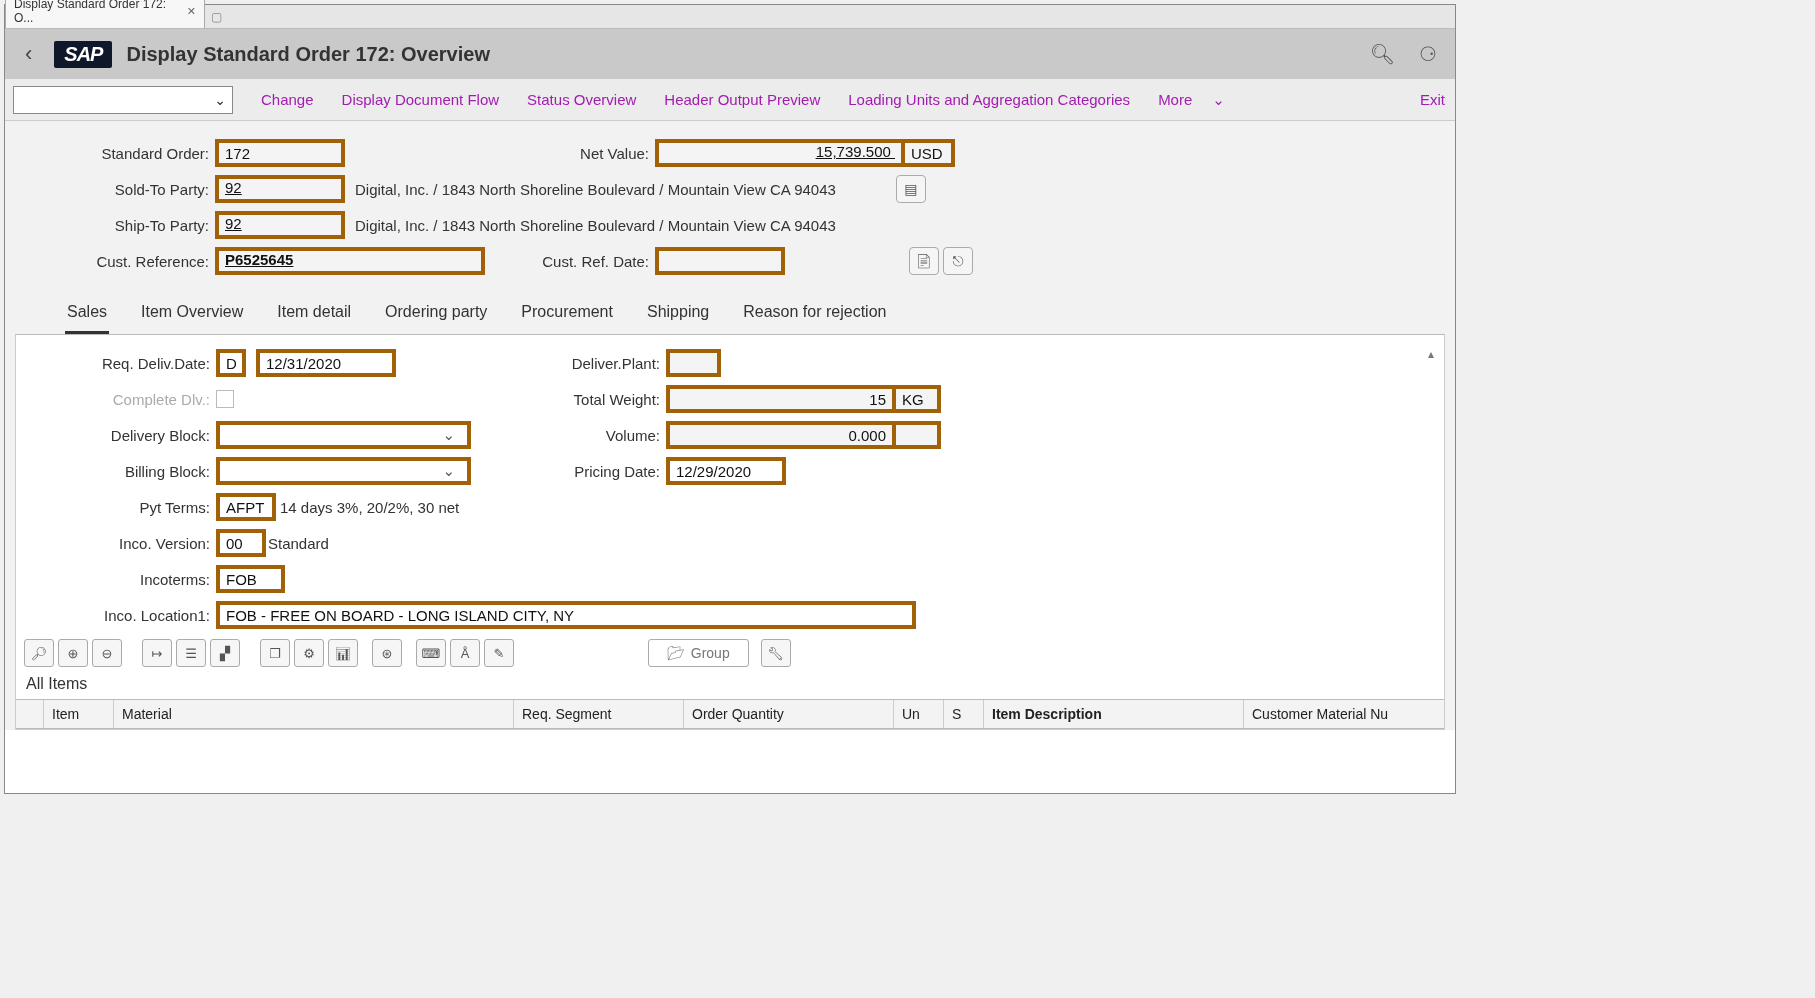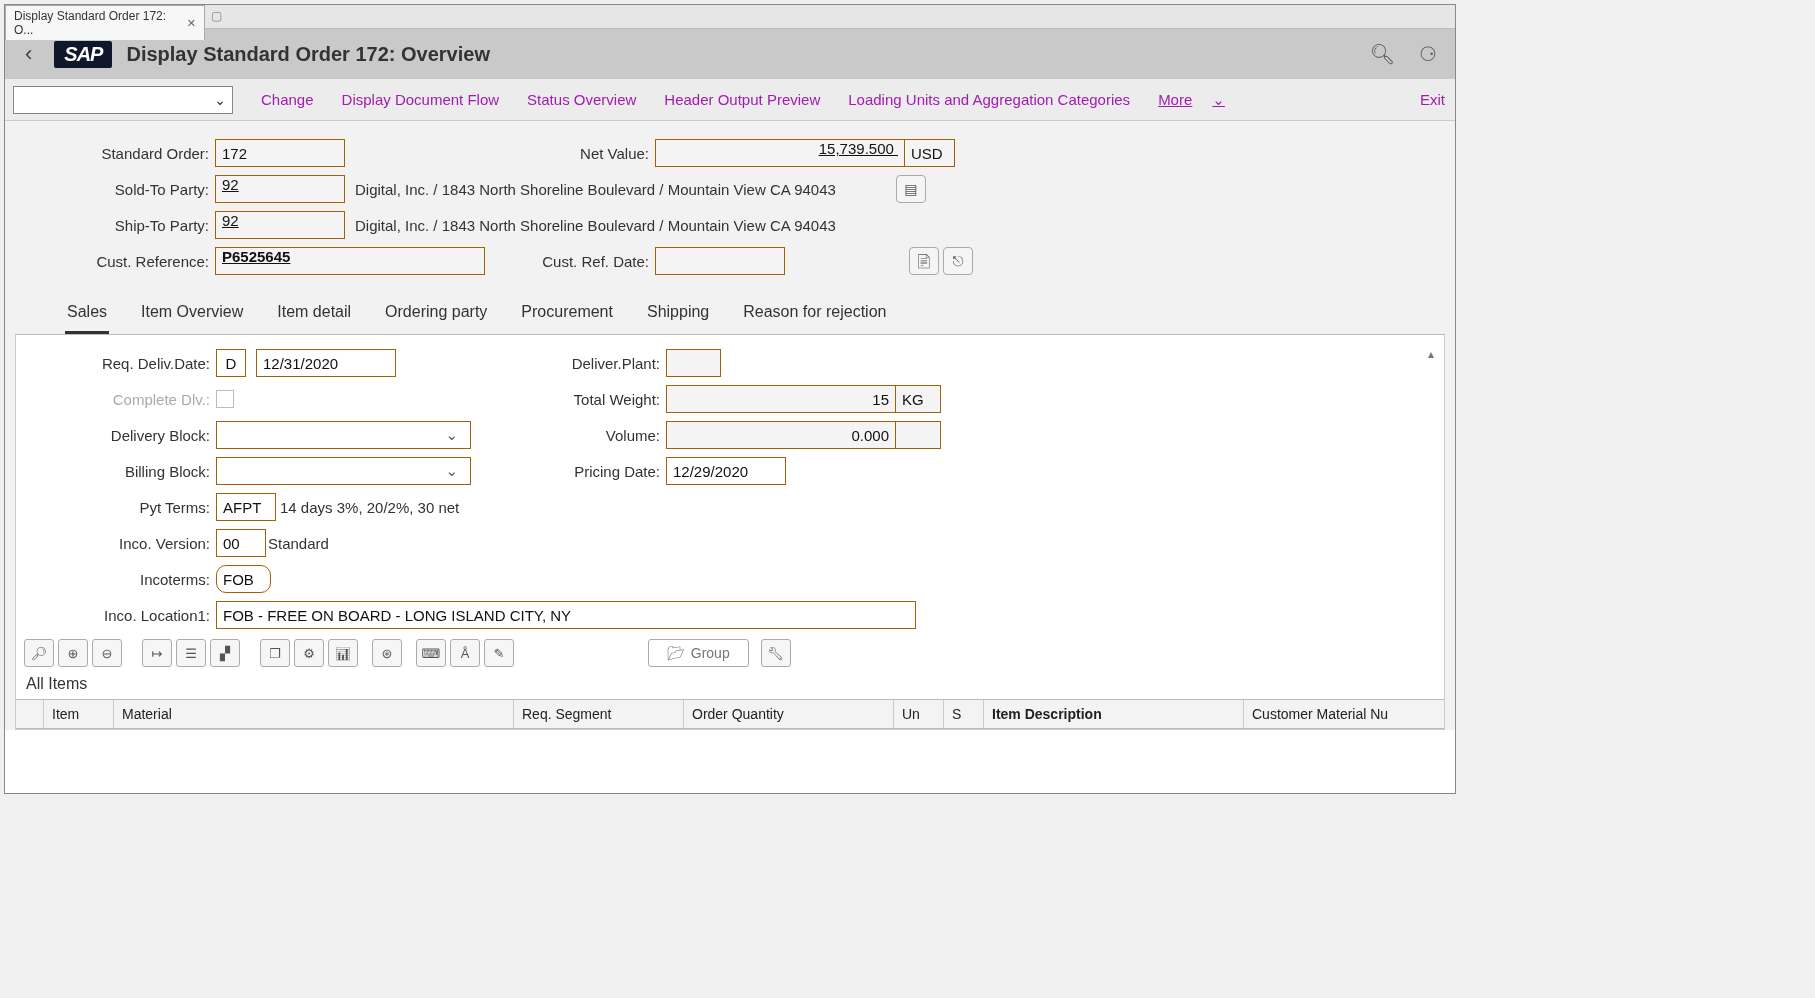--- a/index.html
+++ b/index.html
@@ -17,21 +17,21 @@
     border: 1px solid #888;
     width: 1452px;
     height: 790px;
     position: relative;
     margin: 4px;
   }
   .tab-bar {
     background: #e6e6e6;
     height: 24px;
     display: flex;
-    align-items: flex-start;
+    align-items: flex-end;
     border-bottom: 1px solid #bbb;
   }
   .tab {
     background: #f7f7f7;
     border: 1px solid #aaa;
     border-bottom: none;
     padding: 3px 8px;
     font-size: 12px;
     display: flex;
     align-items: center;
@@ -74,31 +74,31 @@
     border: 1px solid #888;
     background: #fff;
     height: 28px;
     width: 220px;
     display: flex;
     align-items: center;
     justify-content: flex-end;
     padding: 0 6px;
   }
   .toolbar-btn { color: #a21caf; font-size: 15px; cursor: pointer; }
-  .toolbar-more { display: flex; align-items: center; gap: 20px; text-decoration: underline; }
+  .toolbar-more { display: flex; align-items: center; gap: 20px; }
   .toolbar-exit { margin-left: auto; padding-right: 2px; }
   .content {
     background: #f2f2f2;
     padding: 14px 10px 0 10px;
   }
   .form-row { display: flex; align-items: center; height: 36px; }
   .label { text-align: right; width: 200px; padding-right: 6px; color: #333; font-size: 15px; }
   .label-disabled { color: #aaa; }
   .input {
-    border: 1px solid #a16207;
+    border: 4px solid #a16207;
     background: #f4f4f4;
     height: 28px;
     padding: 0 6px;
     font-size: 15px;
     font-family: inherit;
     color: #111;
   }
   .input-white { background: #fff; }
   .input-short { width: 130px; }
   .input-xs { width: 30px; text-align: center; }
@@ -305,21 +305,21 @@
       </div>
 
       <div class="form-row">
         <span class="label">Inco. Version:</span>
         <input class="input input-white" style="width: 50px;" value="00">
         <span class="static-text" style="padding-left:2px">Standard</span>
       </div>
 
       <div class="form-row">
         <span class="label">Incoterms:</span>
-        <input class="input input-white" style="width: 55px; border-radius: 10px;" value="FOB">
+        <input class="input input-white" style="width: 69px;" value="FOB">
       </div>
 
       <div class="form-row">
         <span class="label">Inco. Location1:</span>
         <input class="input input-white" style="width: 700px;" value="FOB - FREE ON BOARD - LONG ISLAND CITY, NY">
       </div>
 
       <div class="item-toolbar">
         <span class="itb">🔎︎</span>
         <span class="itb">⊕</span>

